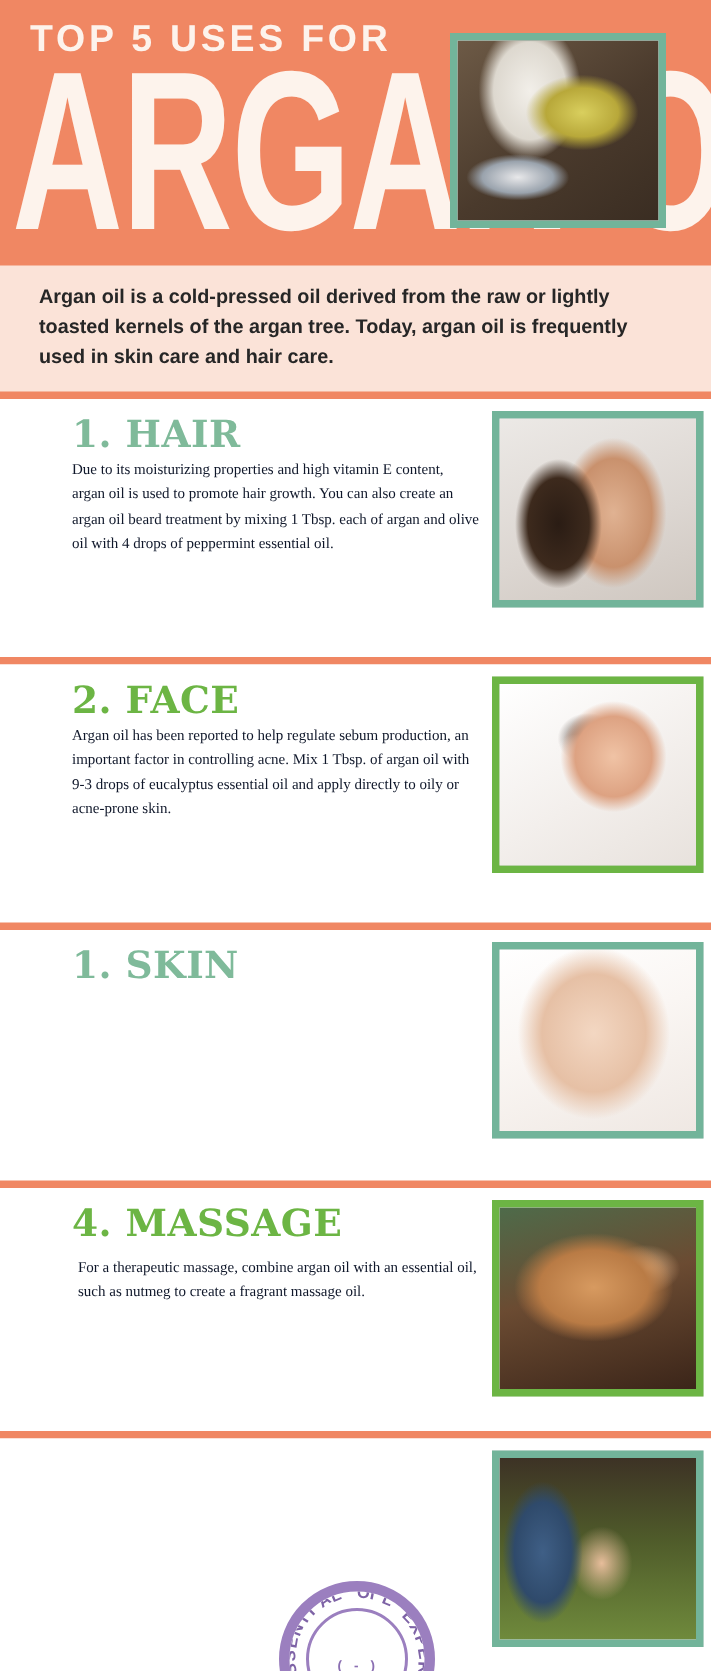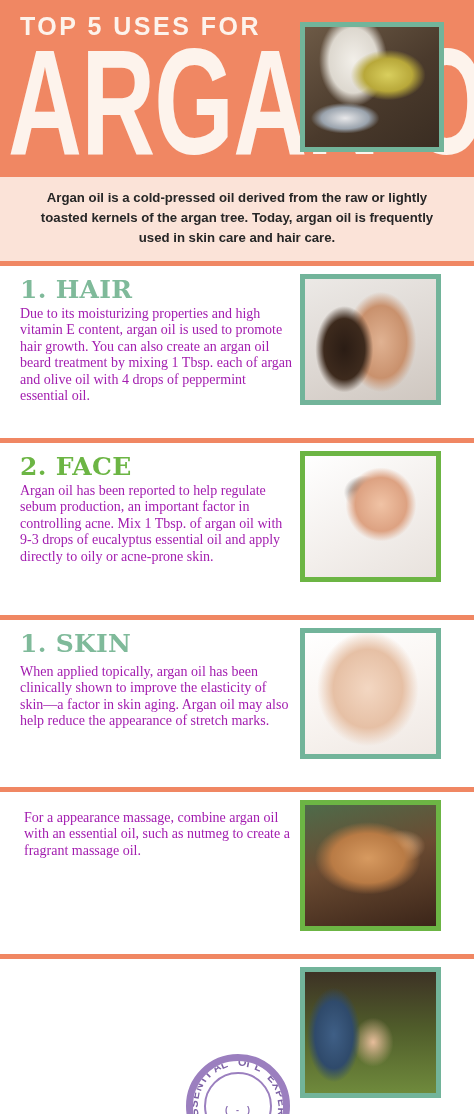--- a/index.html
+++ b/index.html
@@ -91,62 +91,63 @@
     border-bottom: 5px solid #F08763;
     box-sizing: border-box;
     padding: 11px 26px 13px 26px;
   }
   .intro p {
     margin: 0;
     font-family: "Liberation Sans", sans-serif;
     font-weight: bold;
     font-size: 13.2px;
     line-height: 20px;
-    text-align: center;
+    text-align: left;
     color: #262626;
   }
 
   
   .section {
     position: relative;
     width: 474px;
     box-sizing: border-box;
     background: #ffffff;
   }
   .divider {
     width: 474px;
     height: 5px;
     background: #F08763;
   }
   .sec-inner {
     position: relative;
     padding: 12px 0 0 0;
     min-height: 150px;
+    margin-left: 28px;
   }
   .sec-text {
     position: absolute;
     left: 20px;
     top: 10px;
     width: 272px;
   }
   .sec-heading {
     font-family: "DejaVu Serif", serif;
     font-weight: bold;
     font-size: 25px;
     line-height: 28px;
     letter-spacing: 0.3px;
     margin: 0 0 2px 0;
   }
   .h-sage { color: #7FBA9A; }
   .h-green { color: #6CB544; }
   .sec-body {
     font-family: "Liberation Serif", serif;
-    font-size: 14px;
+    font-size: 10px;
     line-height: 16.4px;
-    color: #a21caf;
+    color: #0f172a;
     margin: 0;
   }
   .sec-photo {
     position: absolute;
     left: 300px;
     top: 8px;
     width: 141px;
     height: 131px;
   }
 
@@ -294,33 +295,33 @@
       <div class="photo img-face"></div>
     </div>
   </div>
   <div class="divider"></div>
 </div>
 
 <div class="section sec3">
   <div class="sec-inner">
     <div class="sec-text">
       <div class="sec-heading h-sage">1. SKIN</div>
-      <p class="sec-body">When applied topically, argan oil has been clinically shown to improve the elasticity of skin—a factor in skin aging. Argan oil may also help reduce the appearance of stretch marks.</p>
     </div>
     <div class="frame frame-sage sec-photo">
       <div class="photo img-skin"></div>
     </div>
   </div>
   <div class="divider"></div>
 </div>
 
 <div class="section sec4">
   <div class="sec-inner">
     <div class="sec-text">
-      <p class="sec-body">For a appearance massage, combine argan oil with an essential oil, such as nutmeg  to create a fragrant massage oil.</p>
+      <div class="sec-heading h-green">4. MASSAGE</div>
+      <p class="sec-body">For a therapeutic massage, combine argan oil with an essential oil, such as nutmeg  to create a fragrant massage oil.</p>
     </div>
     <div class="frame frame-green sec-photo">
       <div class="photo img-massage"></div>
     </div>
   </div>
   <div class="divider"></div>
 </div>
 
 <div class="section sec5">
   <div class="sec-inner">

